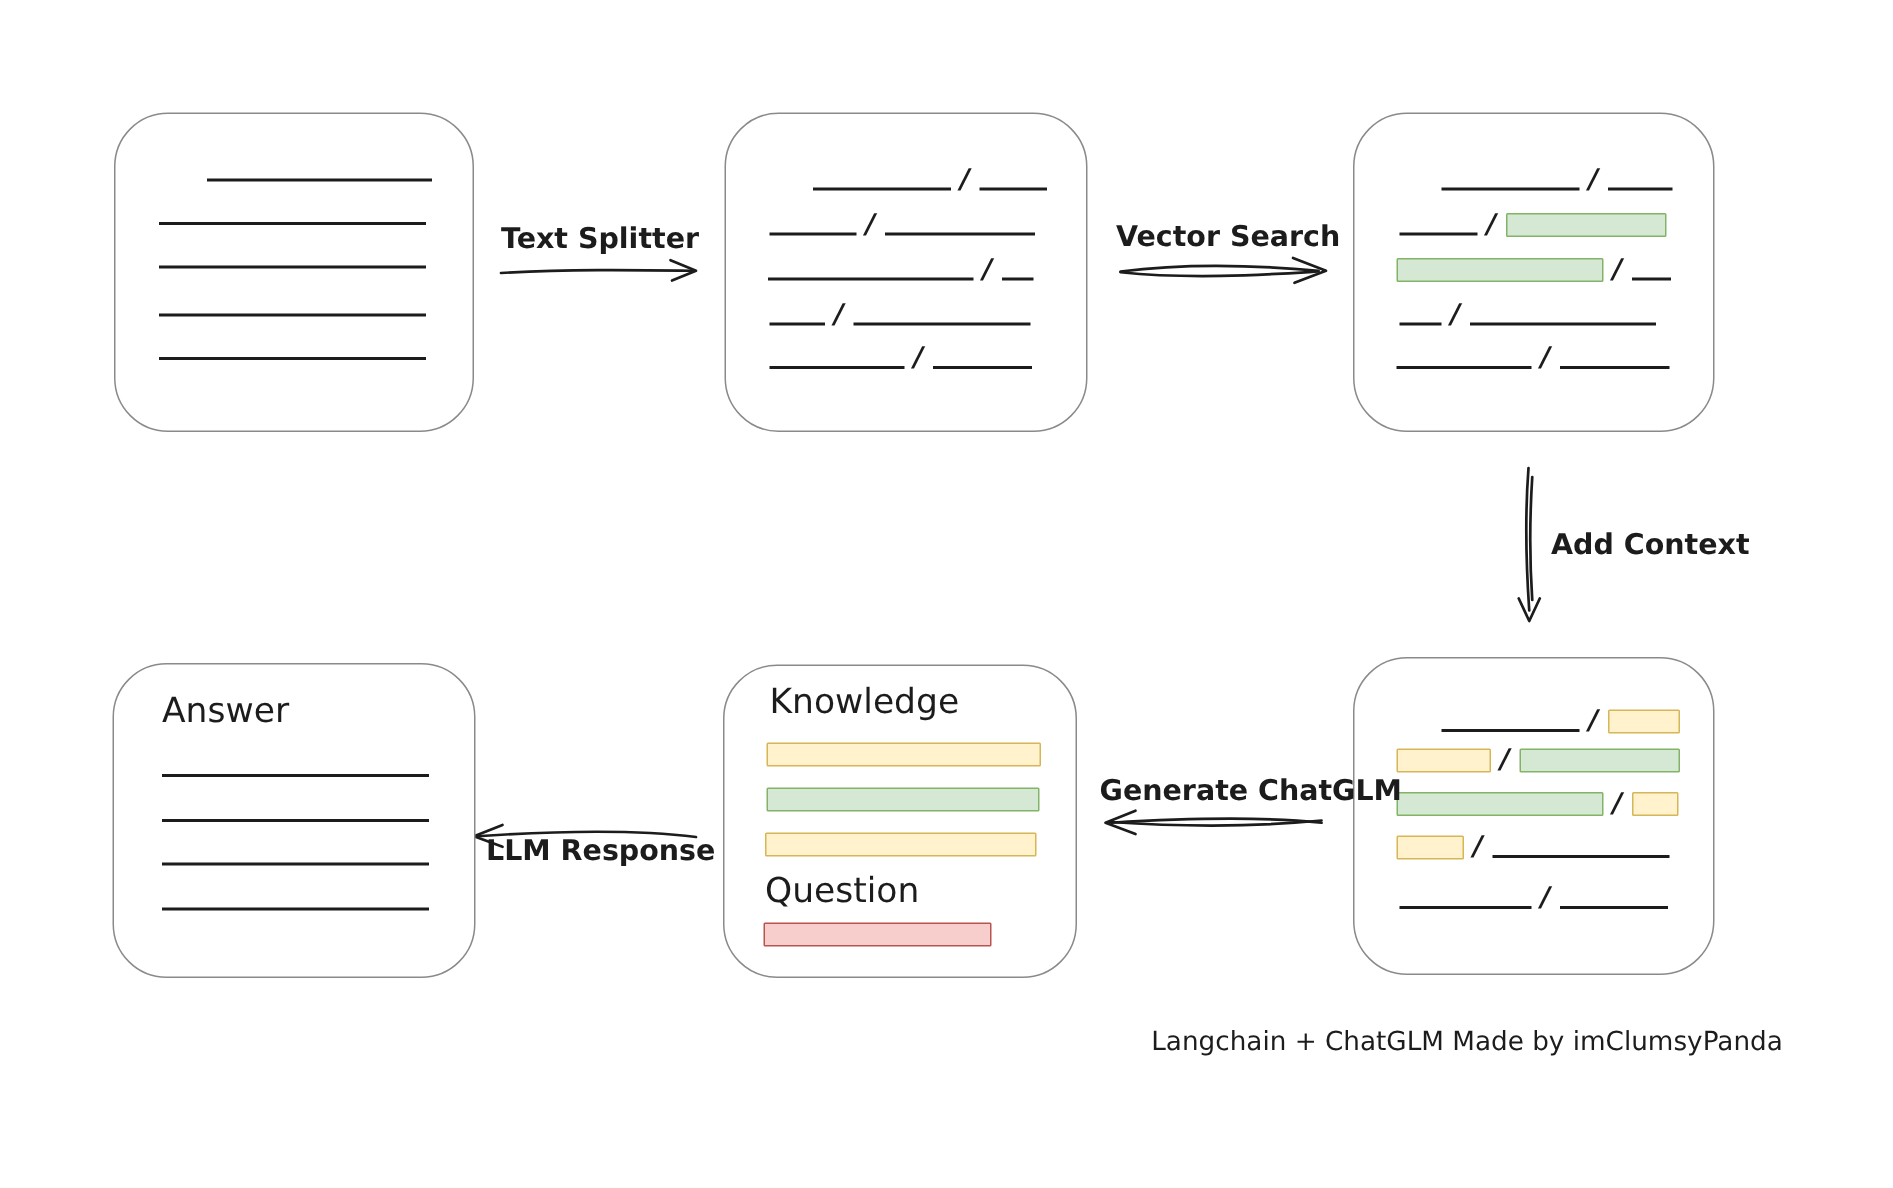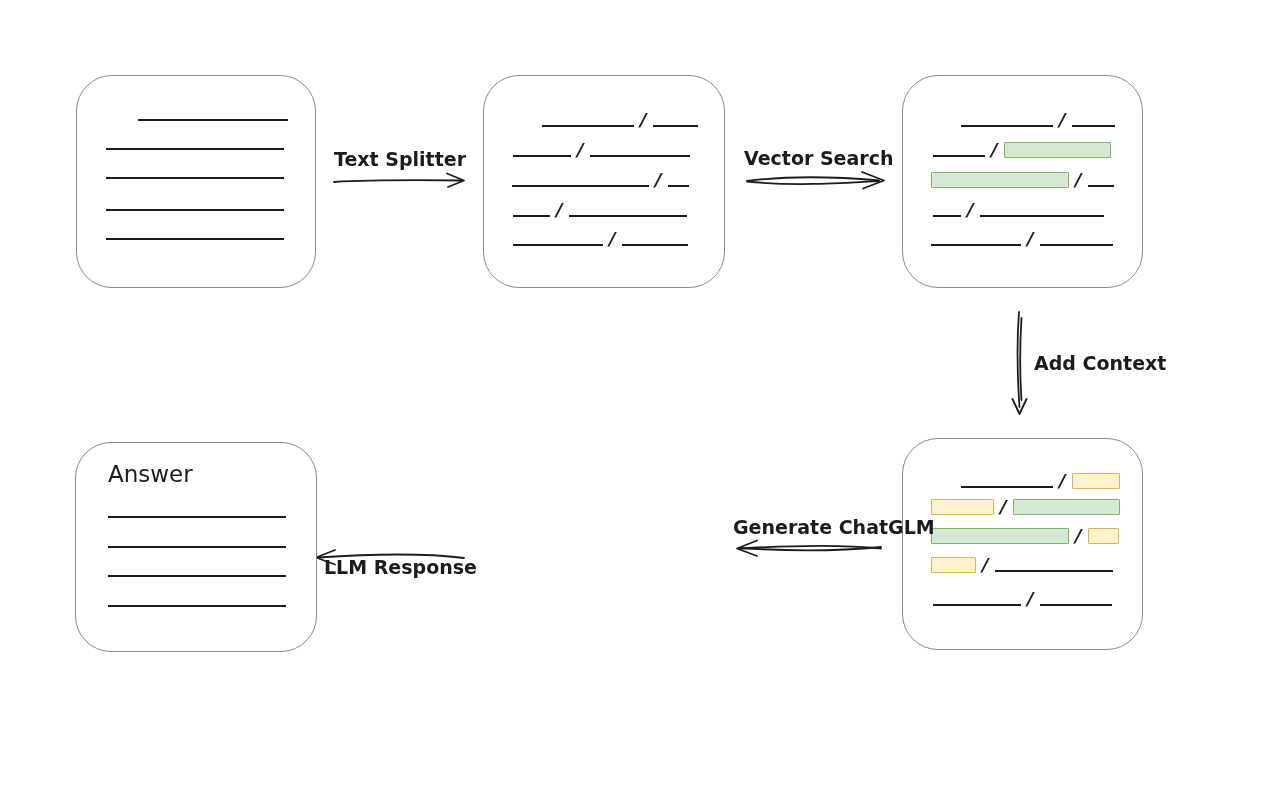--- a/index.html
+++ b/index.html
@@ -159,20 +159,40 @@
         <div class="seg-bar bar-yellow" style="width: 45px;"></div>
         <span class="seg-slash">/</span>
         <div class="seg-line" style="width: 118px;"></div>
       </div>
       <div class="row" style="top: 150px; left: 30px;">
         <div class="seg-line" style="width: 88px;"></div>
         <span class="seg-slash">/</span>
         <div class="seg-line" style="width: 72px;"></div>
       </div>
     </div>
+  <div class="box box-prompt">
+      <div class="row" style="top: 16px; left: 30px;">
+        <span class="seg-label">Knowledge</span>
+      </div>
+      <div class="row" style="top: 49px; left: 28px;">
+        <div class="seg-bar bar-yellow" style="width: 183px;"></div>
+      </div>
+      <div class="row" style="top: 79px; left: 28px;">
+        <div class="seg-bar bar-green" style="width: 182px;"></div>
+      </div>
+      <div class="row" style="top: 109px; left: 27px;">
+        <div class="seg-bar bar-yellow" style="width: 181px;"></div>
+      </div>
+      <div class="row" style="top: 142px; left: 27px;">
+        <span class="seg-label">Question</span>
+      </div>
+      <div class="row" style="top: 169px; left: 26px;">
+        <div class="seg-bar bar-red" style="width: 152px;"></div>
+      </div>
+    </div>
   <div class="box box-answer">
       <div class="row" style="top: 23px; left: 32px;">
         <span class="seg-label">Answer</span>
       </div>
       <div class="row" style="top: 58px; left: 32px;">
         <div class="seg-line" style="width: 178px;"></div>
       </div>
       <div class="row" style="top: 88px; left: 32px;">
         <div class="seg-line" style="width: 178px;"></div>
       </div>
@@ -183,13 +203,14 @@
         <div class="seg-line" style="width: 178px;"></div>
       </div>
     </div>
 
   <div class="arrow-label al-text-splitter">Text Splitter</div>
   <div class="arrow-label al-vector-search">Vector Search</div>
   <div class="arrow-label al-add-context">Add Context</div>
   <div class="arrow-label al-generate-prompt">Generate ChatGLM</div>
   <div class="arrow-label al-llm-response">LLM Response</div>
 
+  <div class="credit">Langchain + ChatGLM Made by imClumsyPanda</div>
 </div>
 
 </body></html>

